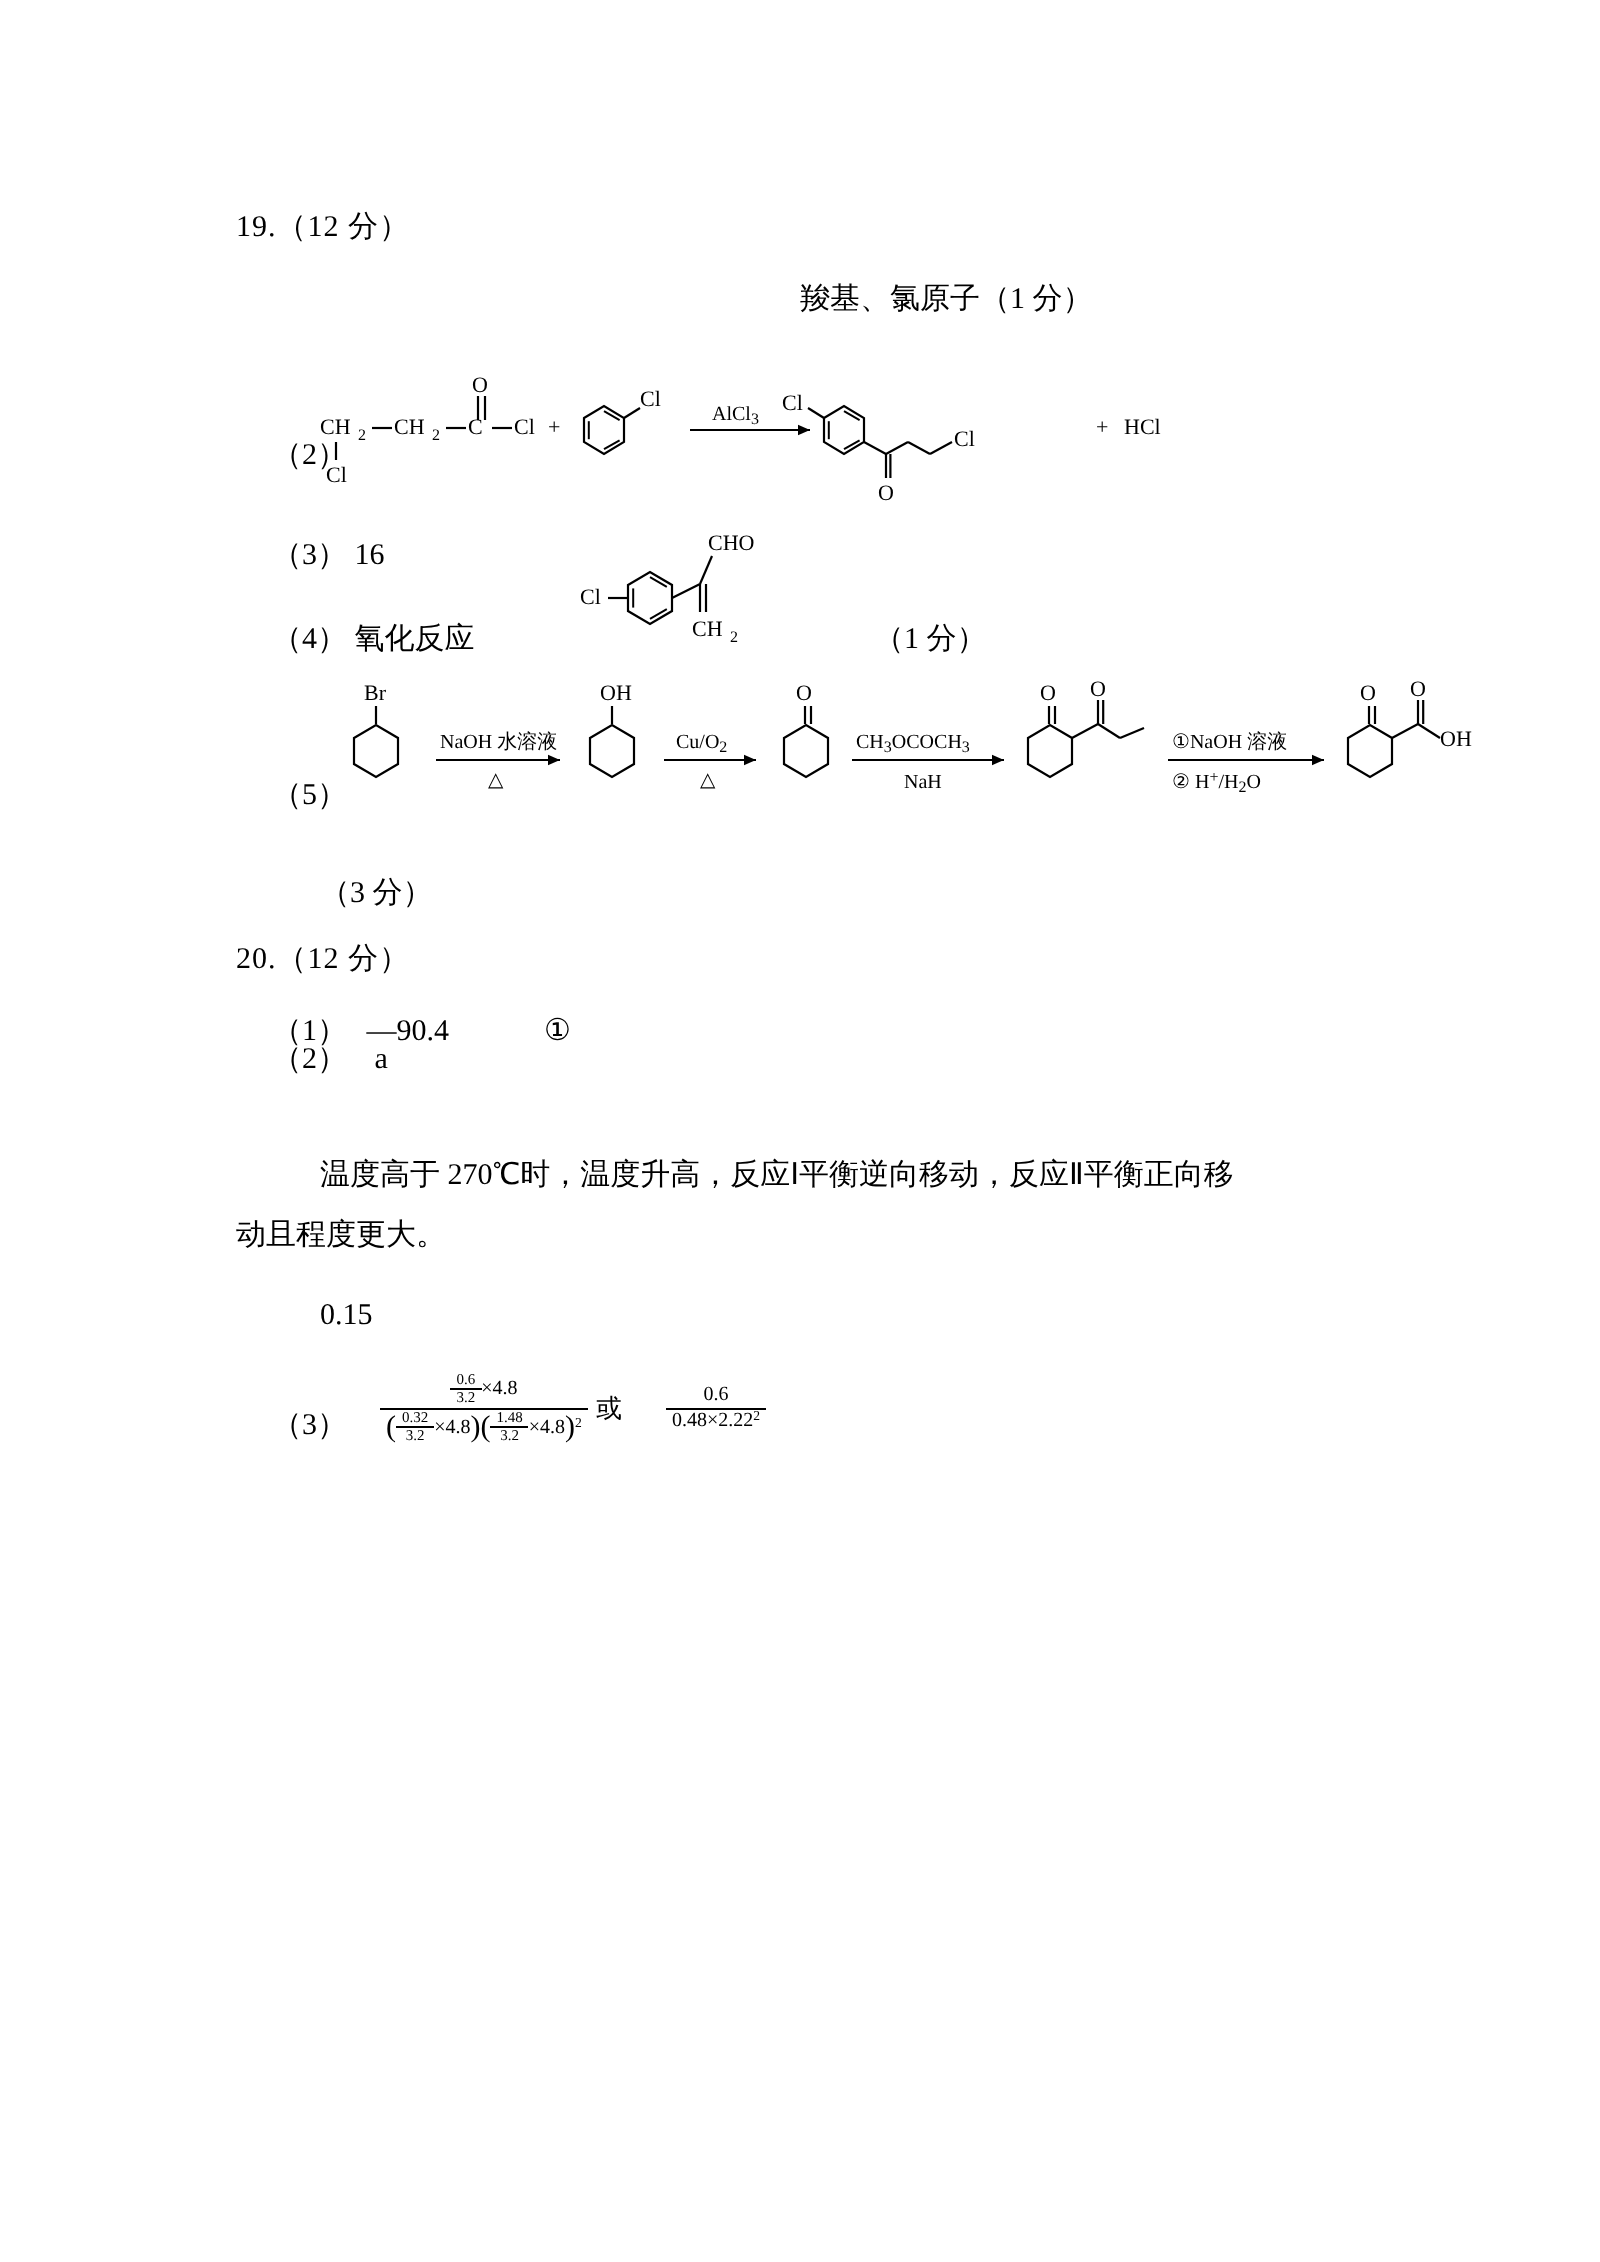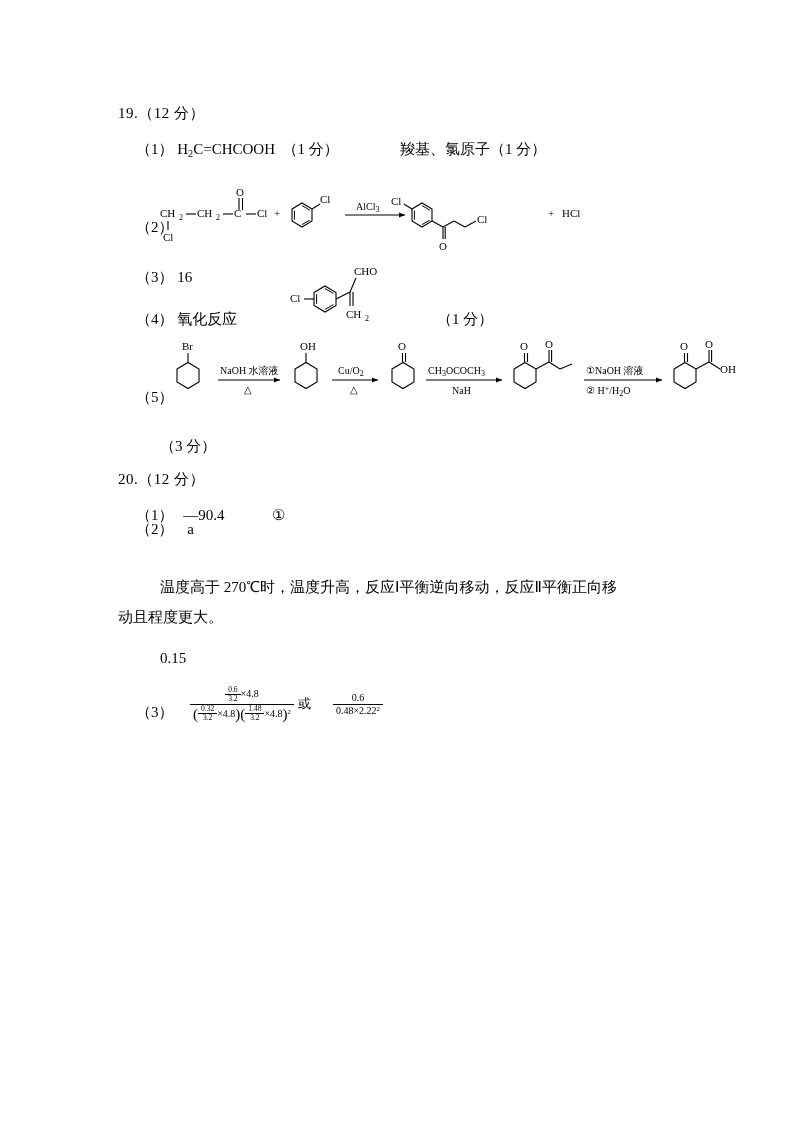--- a/index.html
+++ b/index.html
@@ -40,24 +40,20 @@
   .minifrac .den { display:block; }
   .paren { font-size:15px; vertical-align:middle; }
 </style>
 </head>
 <body>
 
 <div class="page">
 
   <div class="blk q-head" style="left:118px; top:104px;">19.（12 分）</div>
 
-  <div class="blk line" style="left:136px; top:140px;">
-    <span>（1）</span>
-    <span>H<sub>2</sub>C=CHCOOH&nbsp;&nbsp;（1 分）</span>
-  </div>
   <div class="blk line" style="left:400px; top:140px;">羧基、氯原子（1 分）</div>
 
   <div class="blk line" style="left:136px; top:218px;">（2）</div>
 
   <div class="blk" style="left:160px; top:185px;">
     <svg width="430" height="62" viewBox="0 0 430 62">
 
       <text class="atom" x="0" y="32">CH</text>
         <text class="atom-s" x="19" y="35">2</text>
       <line class="bond" x1="26" y1="29" x2="36" y2="29"></line>

